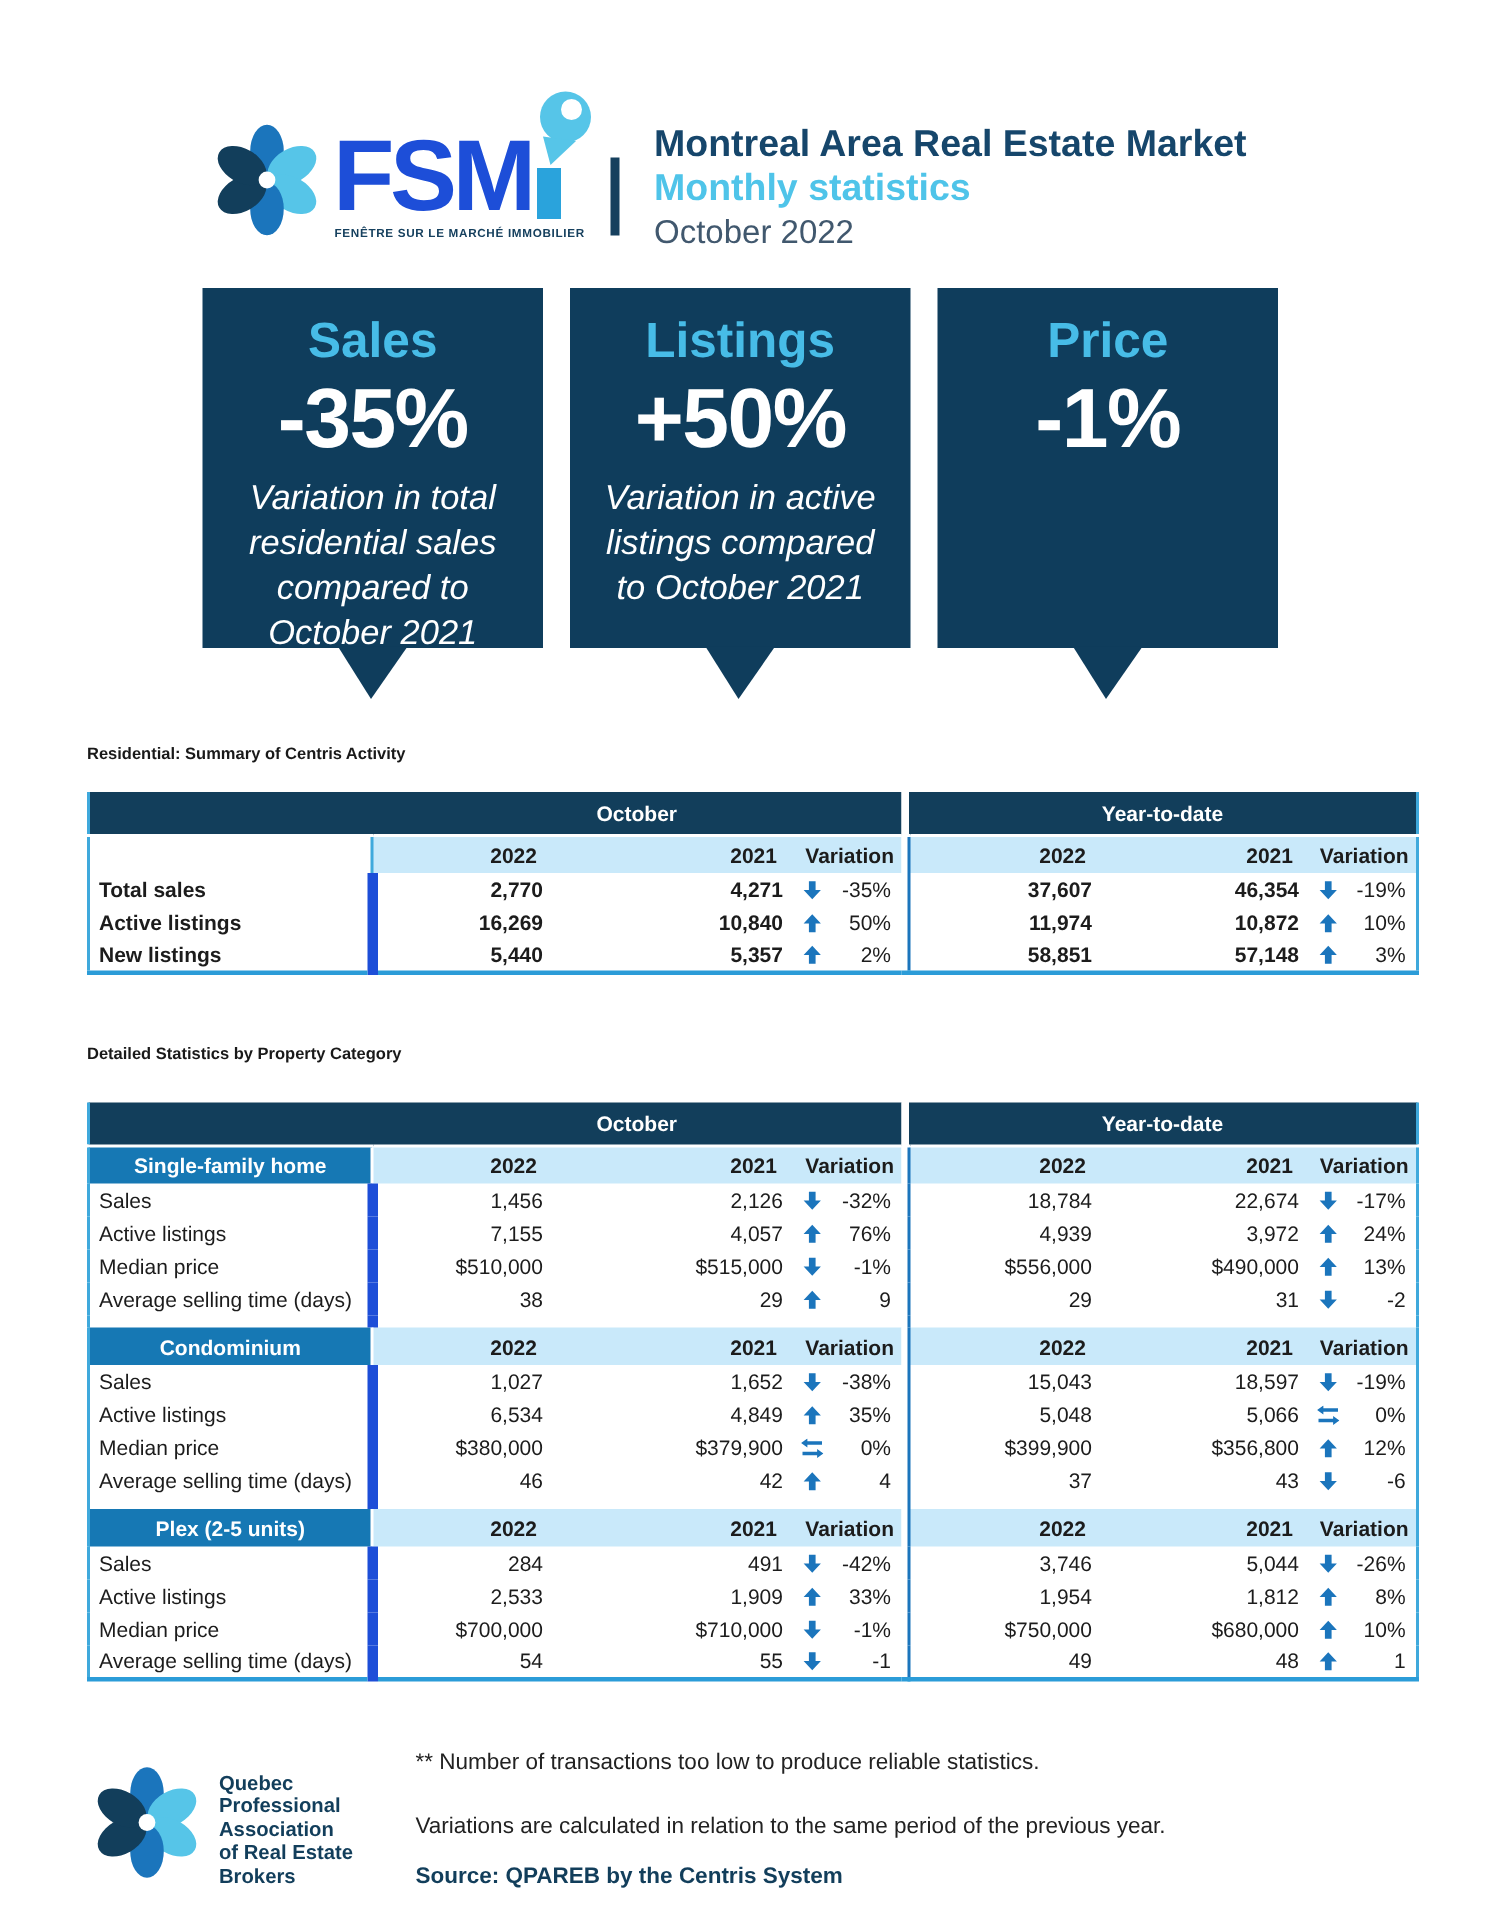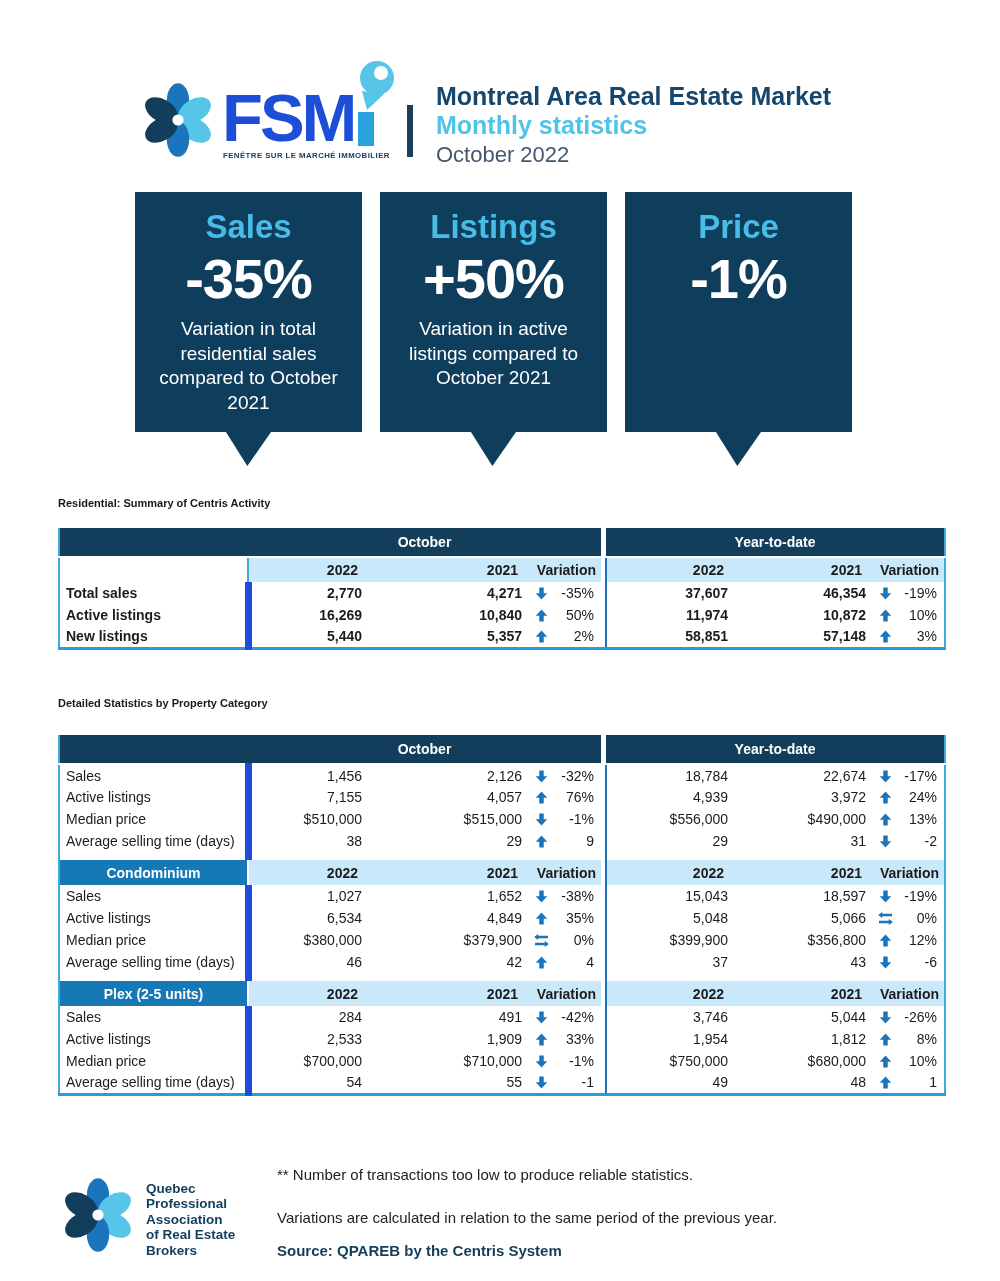--- a/index.html
+++ b/index.html
@@ -19,21 +19,21 @@
   .sub-title  { font-size:25px; font-weight:800; color:#4FC4E9; line-height:1.12; margin-top:1px; }
   .period     { font-size:22px; font-weight:400; color:#41586E; margin-top:3px; }
 
   
   .callouts { position:absolute; left:135px; top:192px; width:717px; display:flex; gap:18px; }
   .callout { width:227px; }
   .bubble { background:#0F3D5C; color:#fff; text-align:center; height:240px; padding:16px 10px 0;
             box-sizing:border-box; }
   .co-title { font-size:33px; font-weight:800; color:#47BCE7; }
   .co-value { font-size:56px; font-weight:800; color:#fff; letter-spacing:-1px; margin-top:0px; }
-  .co-desc  { font-size:19px; line-height:1.3; margin-top:6px; padding:0 8px; }
+  .co-desc  { font-size:23px; line-height:1.3; margin-top:6px; padding:0 8px;font-style:italic; }
   .tail { width:58px; height:35px; background:#0F3D5C; margin:-1px auto 0;
           clip-path:polygon(10% 0, 90% 0, 48% 100%); }
 
   
   .h2 { position:absolute; left:58px; font-size:11px; font-weight:bold; color:#191919; }
   .h2.first { top:497px; } .h2.second { top:697px; }
 
   
   .tbl-wrap { position:absolute; left:58px; width:886px; }
   .tbl-wrap.first { top:528px; } .tbl-wrap.second { top:735px; }
@@ -234,20 +234,30 @@
       </colgroup>
       <tbody>
           <tr class="band">
         <th class="bandcorner"></th>
         <th colspan="4">October</th>
         <th class="gap"></th>
         <th colspan="4">Year-to-date</th>
       </tr>
       </tbody>
         <tbody id="detailed-body">
+          <tr class="sec">
+            <td class="cat">Single-family home</td>
+            <th class="yh">2022</th>
+            <th class="yh">2021</th>
+            <th class="vh" colspan="2">Variation</th>
+            <td class="gap"></td>
+            <th class="yh">2022</th>
+            <th class="yh">2021</th>
+            <th class="vh" colspan="2">Variation</th>
+          </tr>
           <tr class="data">
             <td class="lbl">Sales</td>
             <td class="num">1,456</td>
             <td class="num">2,126</td>
             <td class="icon"><svg class="arr" viewBox="0 0 14 14">
                 <path d="M7 13.5 .8 6.8 H4.6 V.5 H9.4 V6.8 H13.2 Z"></path>
               </svg></td>
             <td class="var">-32%</td>
             <td class="gap"></td>
             <td class="num">18,784</td>

